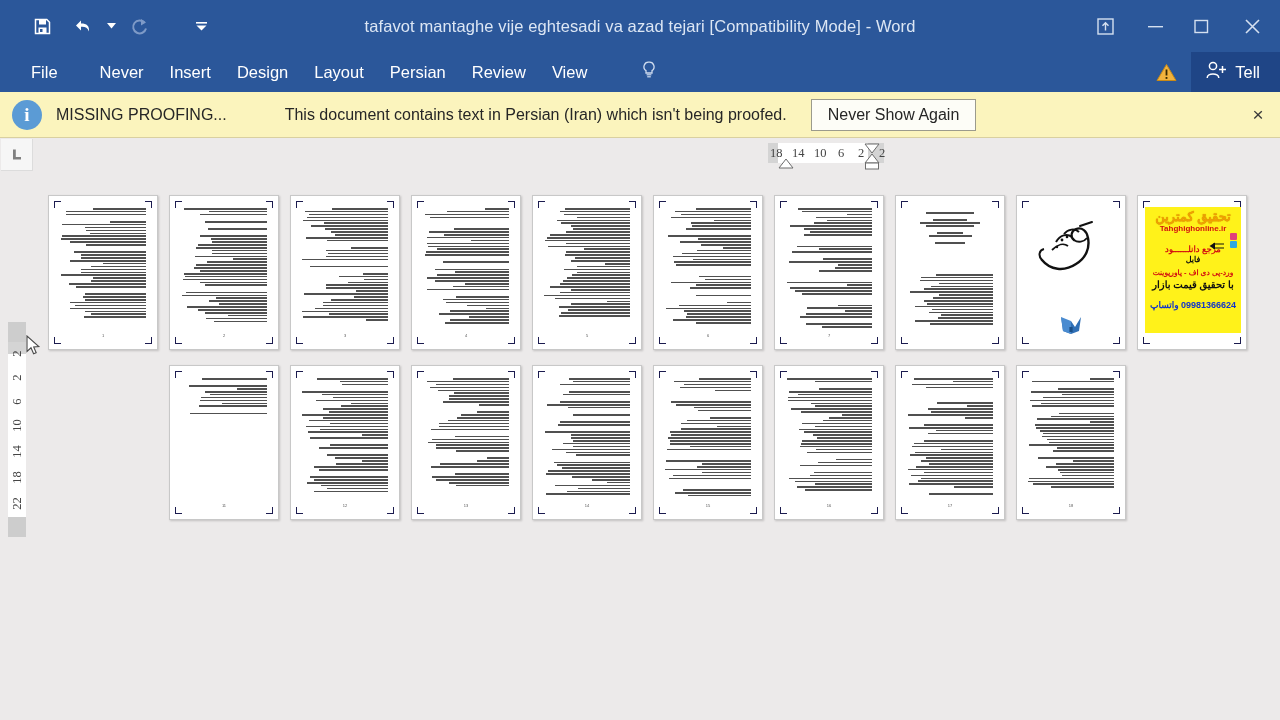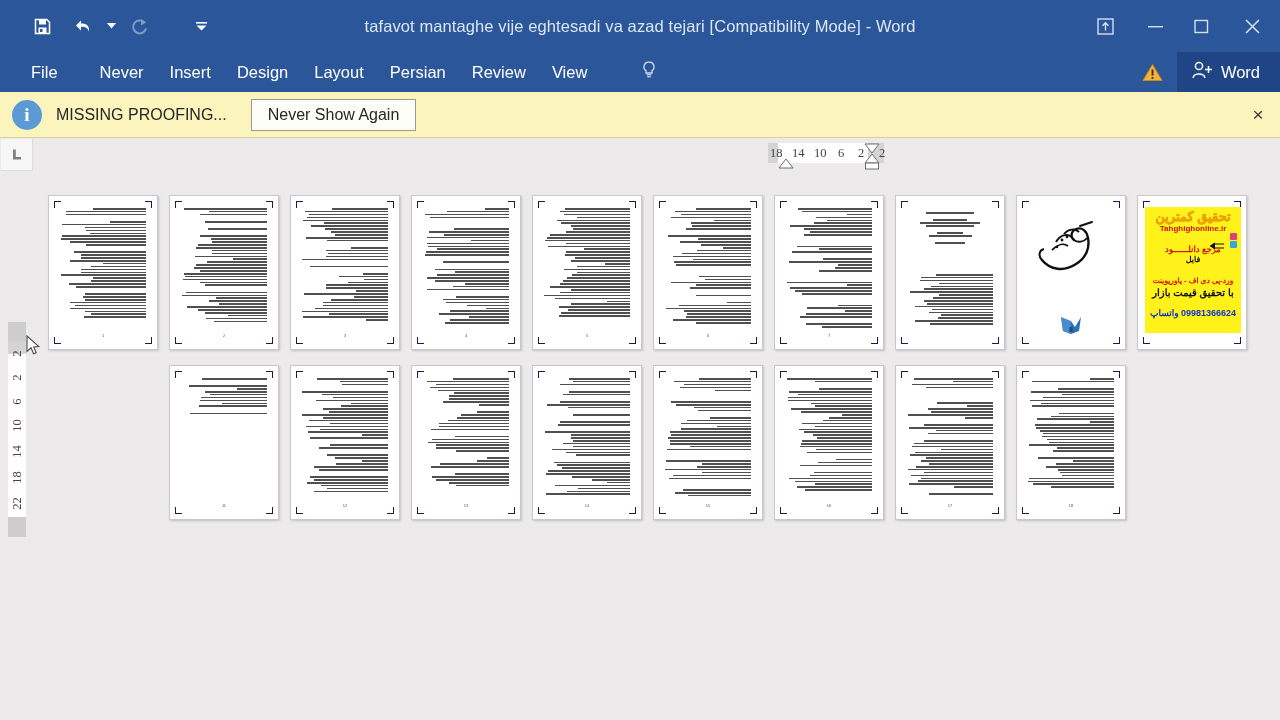--- a/index.html
+++ b/index.html
@@ -286,21 +286,21 @@
     align-items: center;
     justify-content: flex-start;
     padding-top: 3px;
     overflow: hidden;
     direction: rtl;
   }
   .ad-l1 { font-size: 13px; font-weight: bold; color: #f0a000; letter-spacing: -0.5px; line-height: 1.0; text-shadow: 0 0 1px #c07a00; }
   .ad-l2 { font-size: 8px; font-weight: bold; color: #d31010; direction: ltr; margin-top: 1px; }
   .ad-l3 { font-size: 8.5px; font-weight: bold; color: #d31010; margin-top: 11px; letter-spacing: 0.5px; }
   .ad-l4 { font-size: 8px; font-weight: bold; color: #101010; margin-top: 1px; }
-  .ad-l5 { font-size: 7.5px; font-weight: bold; color: #d31010; margin-top: 12px; }
+  .ad-l5 { font-size: 7.5px; font-weight: bold; color: #d31010; margin-top: 4px; }
   .ad-l6 { font-size: 10px; font-weight: bold; color: #101010; margin-top: 2px; }
   .ad-l7 { font-size: 9px; font-weight: bold; color: #1133cc; margin-top: 10px; }
   .ad-icons { position: absolute; right: 4px; top: 26px; display: flex; flex-direction: column; gap: 1px; }
   .ad-ic { width: 7px; height: 7px; border-radius: 1px; }
 
   
   .scroll-thumb {
     position: absolute;
     left: 8px;
     width: 18px; height: 20px;
@@ -400,28 +400,29 @@
         </svg>
     </div>
     <div class="share-btn">
       <span>
         <svg width="22" height="20" viewBox="0 0 22 20">
             <circle cx="8" cy="6" r="3.6" fill="none" stroke="#fff" stroke-width="1.5"></circle>
             <path d="M2.2 18 C2.2 12.6 13.8 12.6 13.8 18" fill="none" stroke="#fff" stroke-width="1.5"></path>
             <path d="M17.5 6 L17.5 13 M14 9.5 L21 9.5" stroke="#fff" stroke-width="1.5"></path>
           </svg>
       </span>
-      <span>Word</span>
+      <span>Tell</span>
     </div>
   </div>
 </div>
 
 <div class="msgbar">
   <div class="msg-info">i</div>
   <div class="msg-title">MISSING PROOFING...</div>
+  <div class="msg-body">This document contains text in Persian (Iran) which isn't being proofed.</div>
   <button class="msg-action">Never Show Again</button>
   <div class="msg-close">×</div>
 </div>
 
 <div class="ruler-row">
   <div class="tab-selector">
     <svg width="13" height="13" viewBox="0 0 13 13">
         <path d="M3 1.5 L5.8 1.5 L5.8 9 L11 9 L11 11.5 L3 11.5 Z" fill="#808080"></path>
       </svg>
   </div>

